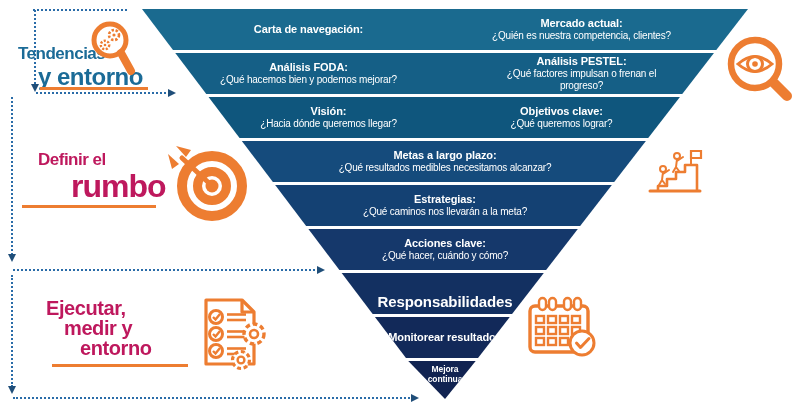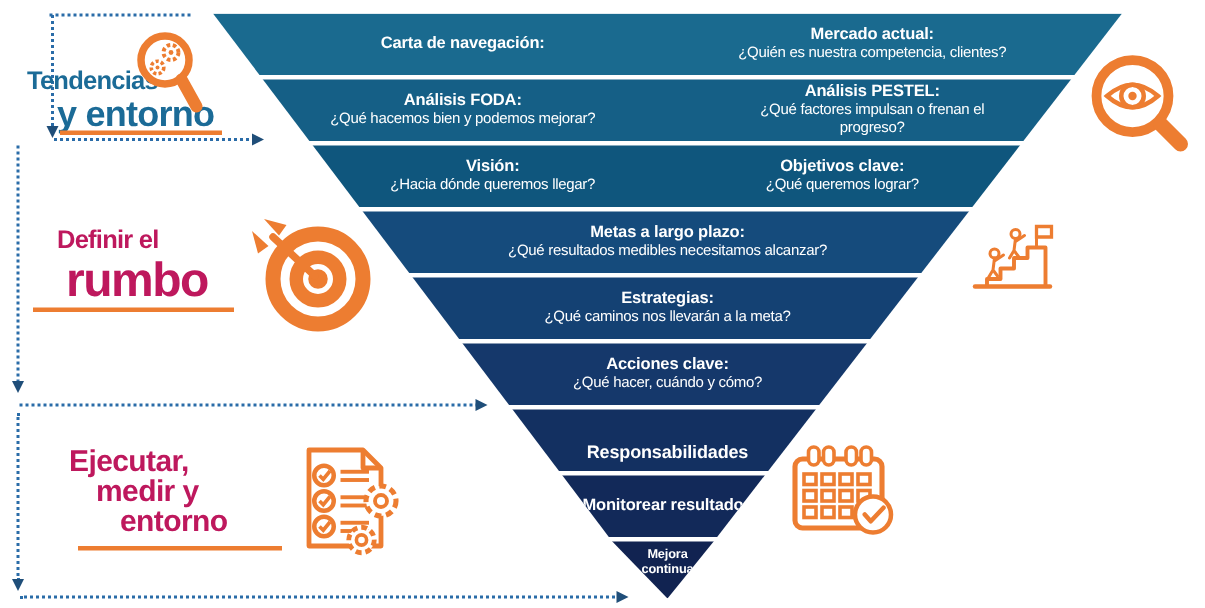--- a/index.html
+++ b/index.html
@@ -17,21 +17,21 @@
     display:flex; align-items:center; justify-content:center;
     color:#fff; text-align:center;
   }
   .cell { display:flex; flex-direction:column; justify-content:center; }
   .level.cols .cell { width:50%; }
   .cell.l { padding-left:30px; }
   .cell.r { padding-right:30px; }
   .t { font-weight:bold; font-size:11px; line-height:13px; letter-spacing:-0.1px; }
   .q { font-size:10px; line-height:12.3px; letter-spacing:-0.2px; }
   .q.narrow { max-width:168px; margin:0 auto; }
-  .lv7 .t { font-size:12px;margin-top:16px; }
+  .lv7 .t { font-size:15px;margin-top:16px; }
   .lv8 .t { font-size:11px; }
   .lv9 .t { font-size:8.5px; line-height:9.5px; width:52px; margin:0 auto; }
 
   
   .dot-h { position:absolute; height:0; border-top:2px dotted #2A6CA8; }
   .dot-v { position:absolute; width:0; border-left:2px dotted #2A6CA8; }
   .arr-right { position:absolute; width:0; height:0;
     border-top:4px solid transparent; border-bottom:4px solid transparent;
     border-left:8px solid #1F4E79; }
   .arr-down { position:absolute; width:0; height:0;
@@ -67,21 +67,21 @@
   <div class="arr-right" style="left:411px; top:394px;"></div>
 
   <div class="sec-label sec1" style="left:18px; top:44px; font-size:17px; letter-spacing:-0.5px;">
     <div>Tendencias</div>
     <div style="font-size:24px; margin-left:20px; margin-top:-1px;">y entorno</div>
   </div>
   <div class="underline" style="left:40px; top:87px; width:108px;"></div>
 
   <div class="sec-label sec2" style="left:38px; top:150px; font-size:17px; letter-spacing:-0.5px;">
     <div>Definir el</div>
-    <div style="font-size:32px; margin-left:6px; margin-top:-2px; letter-spacing:-1px;">rumbo</div>
+    <div style="font-size:32px; margin-left:33px; margin-top:-2px; letter-spacing:-1px;">rumbo</div>
   </div>
   <div class="underline" style="left:22px; top:205px; width:134px;"></div>
 
   <div class="sec-label sec3" style="left:46px; top:298px; font-size:20px; letter-spacing:-0.4px; line-height:20px;">
     <div>Ejecutar,</div>
     <div style="margin-left:18px;">medir y</div>
     <div style="margin-left:34px;">entorno</div>
   </div>
   <div class="underline" style="left:52px; top:364px; width:136px;"></div>
 

